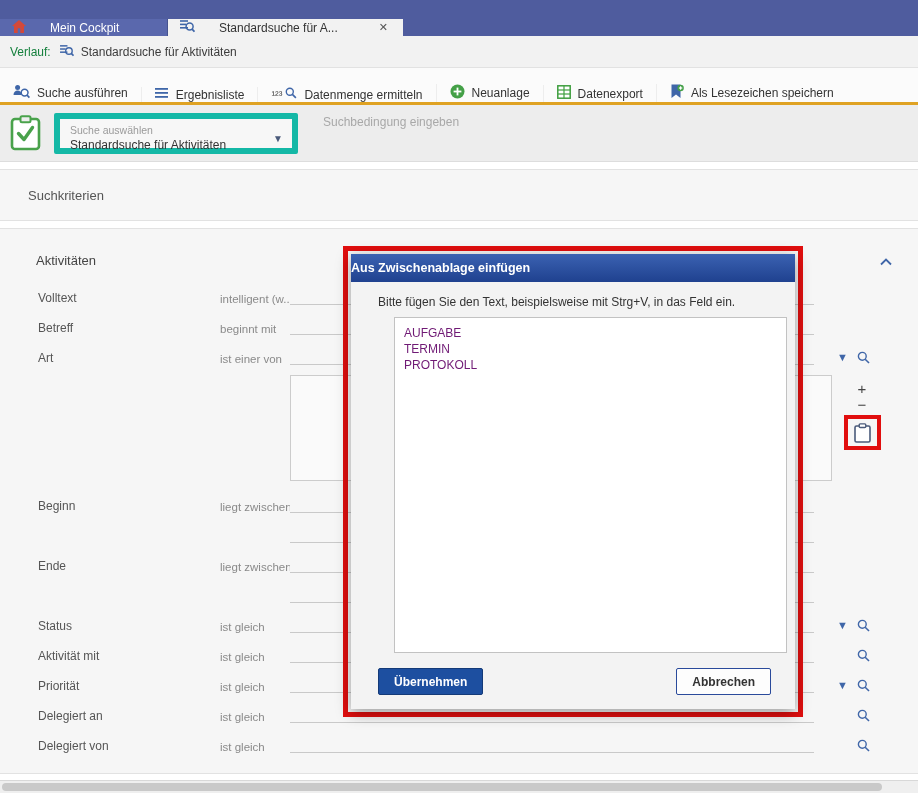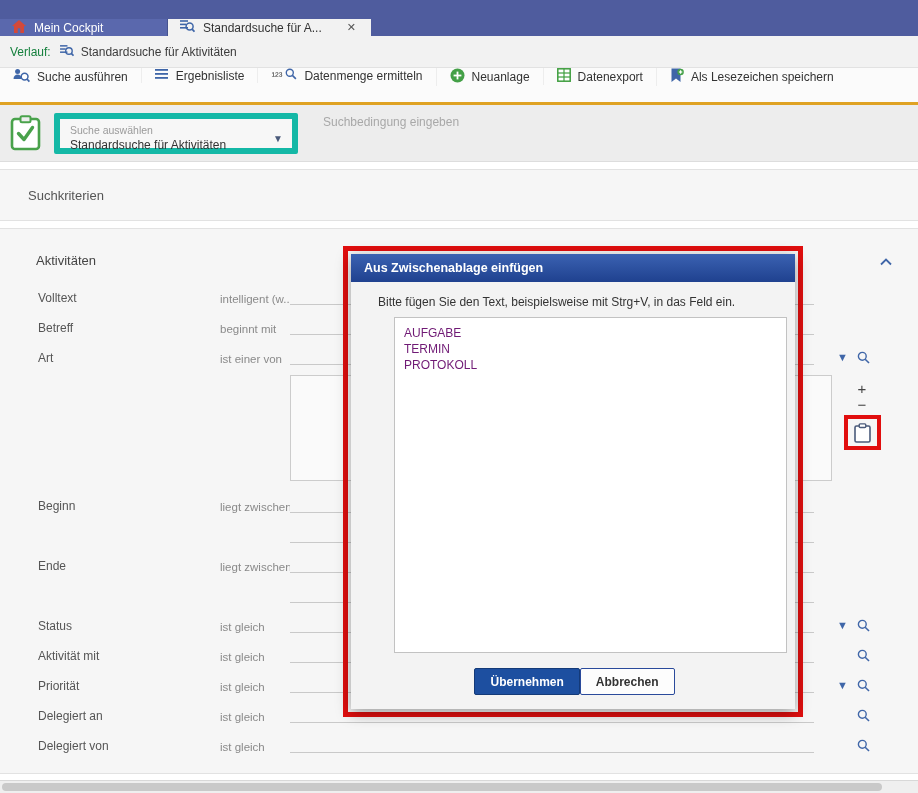--- a/index.html
+++ b/index.html
@@ -9,33 +9,33 @@
     background:#ffffff;
     position:relative;
     overflow:hidden;
     font-size:12px;
     color:#333;
   }
   .app { position:relative; width:918px; height:793px; }
 
   
   .tabbar { height:36px; background:#4f5c9e; display:flex; align-items:stretch; }
-  .tab { display:flex; align-items:center; gap:8px; padding:0 12px; font-size:12px; cursor:default;margin-top:19px; }
+  .tab { display:flex; align-items:center; gap:24px; padding:0 12px; font-size:12px; cursor:default;margin-top:19px; }
   .tab-cockpit { background:#5a68ad; color:#ffffff; min-width:168px; border-right:1px solid #46538f; }
   .tab-active { background:#f2f2f2; color:#333; min-width:178px; }
   .tab-close { margin-left:14px; font-size:11px; color:#555; padding:2px 3px; }
 
   
   .historybar { height:32px; background:#f2f2f2; border-bottom:1px solid #e2e2e2;
     display:flex; align-items:center; gap:9px; padding-left:10px; font-size:12px; }
   .history-label { color:#15803d; }
   .history-item { color:#3c3c3c; display:flex; align-items:center; gap:7px; }
 
   
-  .toolbar { height:37px; background:#fbfbfb; display:flex; align-items:flex-start;
+  .toolbar { height:37px; background:#fbfbfb; display:flex; align-items:flex-end;
     border-bottom:3px solid #dfa223; }
   .tbitem { display:flex; align-items:center; gap:7px; padding:0 13px; font-size:12px;
     color:#333; cursor:pointer; }
   .tbitem + .tbitem { border-left:1px solid #ededed; }
   .digits { font-size:11px; color:#444; letter-spacing:0; }
 
   
   .searchbar { height:57px; background:#ededed; border-bottom:1px solid #dddddd;
     display:flex; align-items:center; padding:0 10px; gap:13px; }
   .check-icon { flex:0 0 auto; display:flex; }
@@ -74,27 +74,27 @@
 
   
   .hscroll { position:absolute; left:0; bottom:0; width:918px; height:13px; background:#efefef; border-top:1px solid #d8d8d8; }
   .hthumb { position:absolute; left:2px; top:2px; width:880px; height:8px; background:#c9c9c9; border-radius:4px; }
 
   
   .annotation-modal { position:absolute; left:343px; top:246px; border:5px solid #e10e0e;
     padding:3px; z-index:50; }
   .modal { width:444px; background:#f3f3f3; box-shadow:0 4px 14px rgba(0,0,0,.38); }
   .modal-title { height:28px; background:linear-gradient(#3b62b2,#1f418f); color:#fff;
-    font-size:12.5px; font-weight:bold; display:flex; align-items:center; padding-left:13px; }
+    font-size:12.5px; font-weight:bold; display:flex; align-items:center; }
   .modal-body { padding:13px 24px 14px 27px; }
   .modal-instruction { font-size:12px; color:#333; }
   .modal-textarea { margin-top:8px; width:100%; height:336px; border:1px solid #c2c2c2;
     background:#fff; font:12px "Liberation Sans",sans-serif; color:#701a75; padding:7px 9px;
     resize:none; outline:none; line-height:1.35;margin-left:16px; }
-  .modal-buttons { display:flex; justify-content:center; gap:0; margin-top:12px; }
+  .modal-buttons { display:flex; justify-content:space-between; gap:0; margin-top:12px; }
   .btn { height:27px; padding:0 15px; font-size:12px; font-weight:bold; border-radius:2px; cursor:pointer; }
   .btn-primary { background:#1d4fa0; color:#fff; border:1px solid #143a78; }
   .btn-secondary { background:#fdfdfd; color:#333; border:1px solid #2a4a9b; }
 </style>
 </head>
 <body>
 
 <div class="app">
 
   <div class="tabbar">

